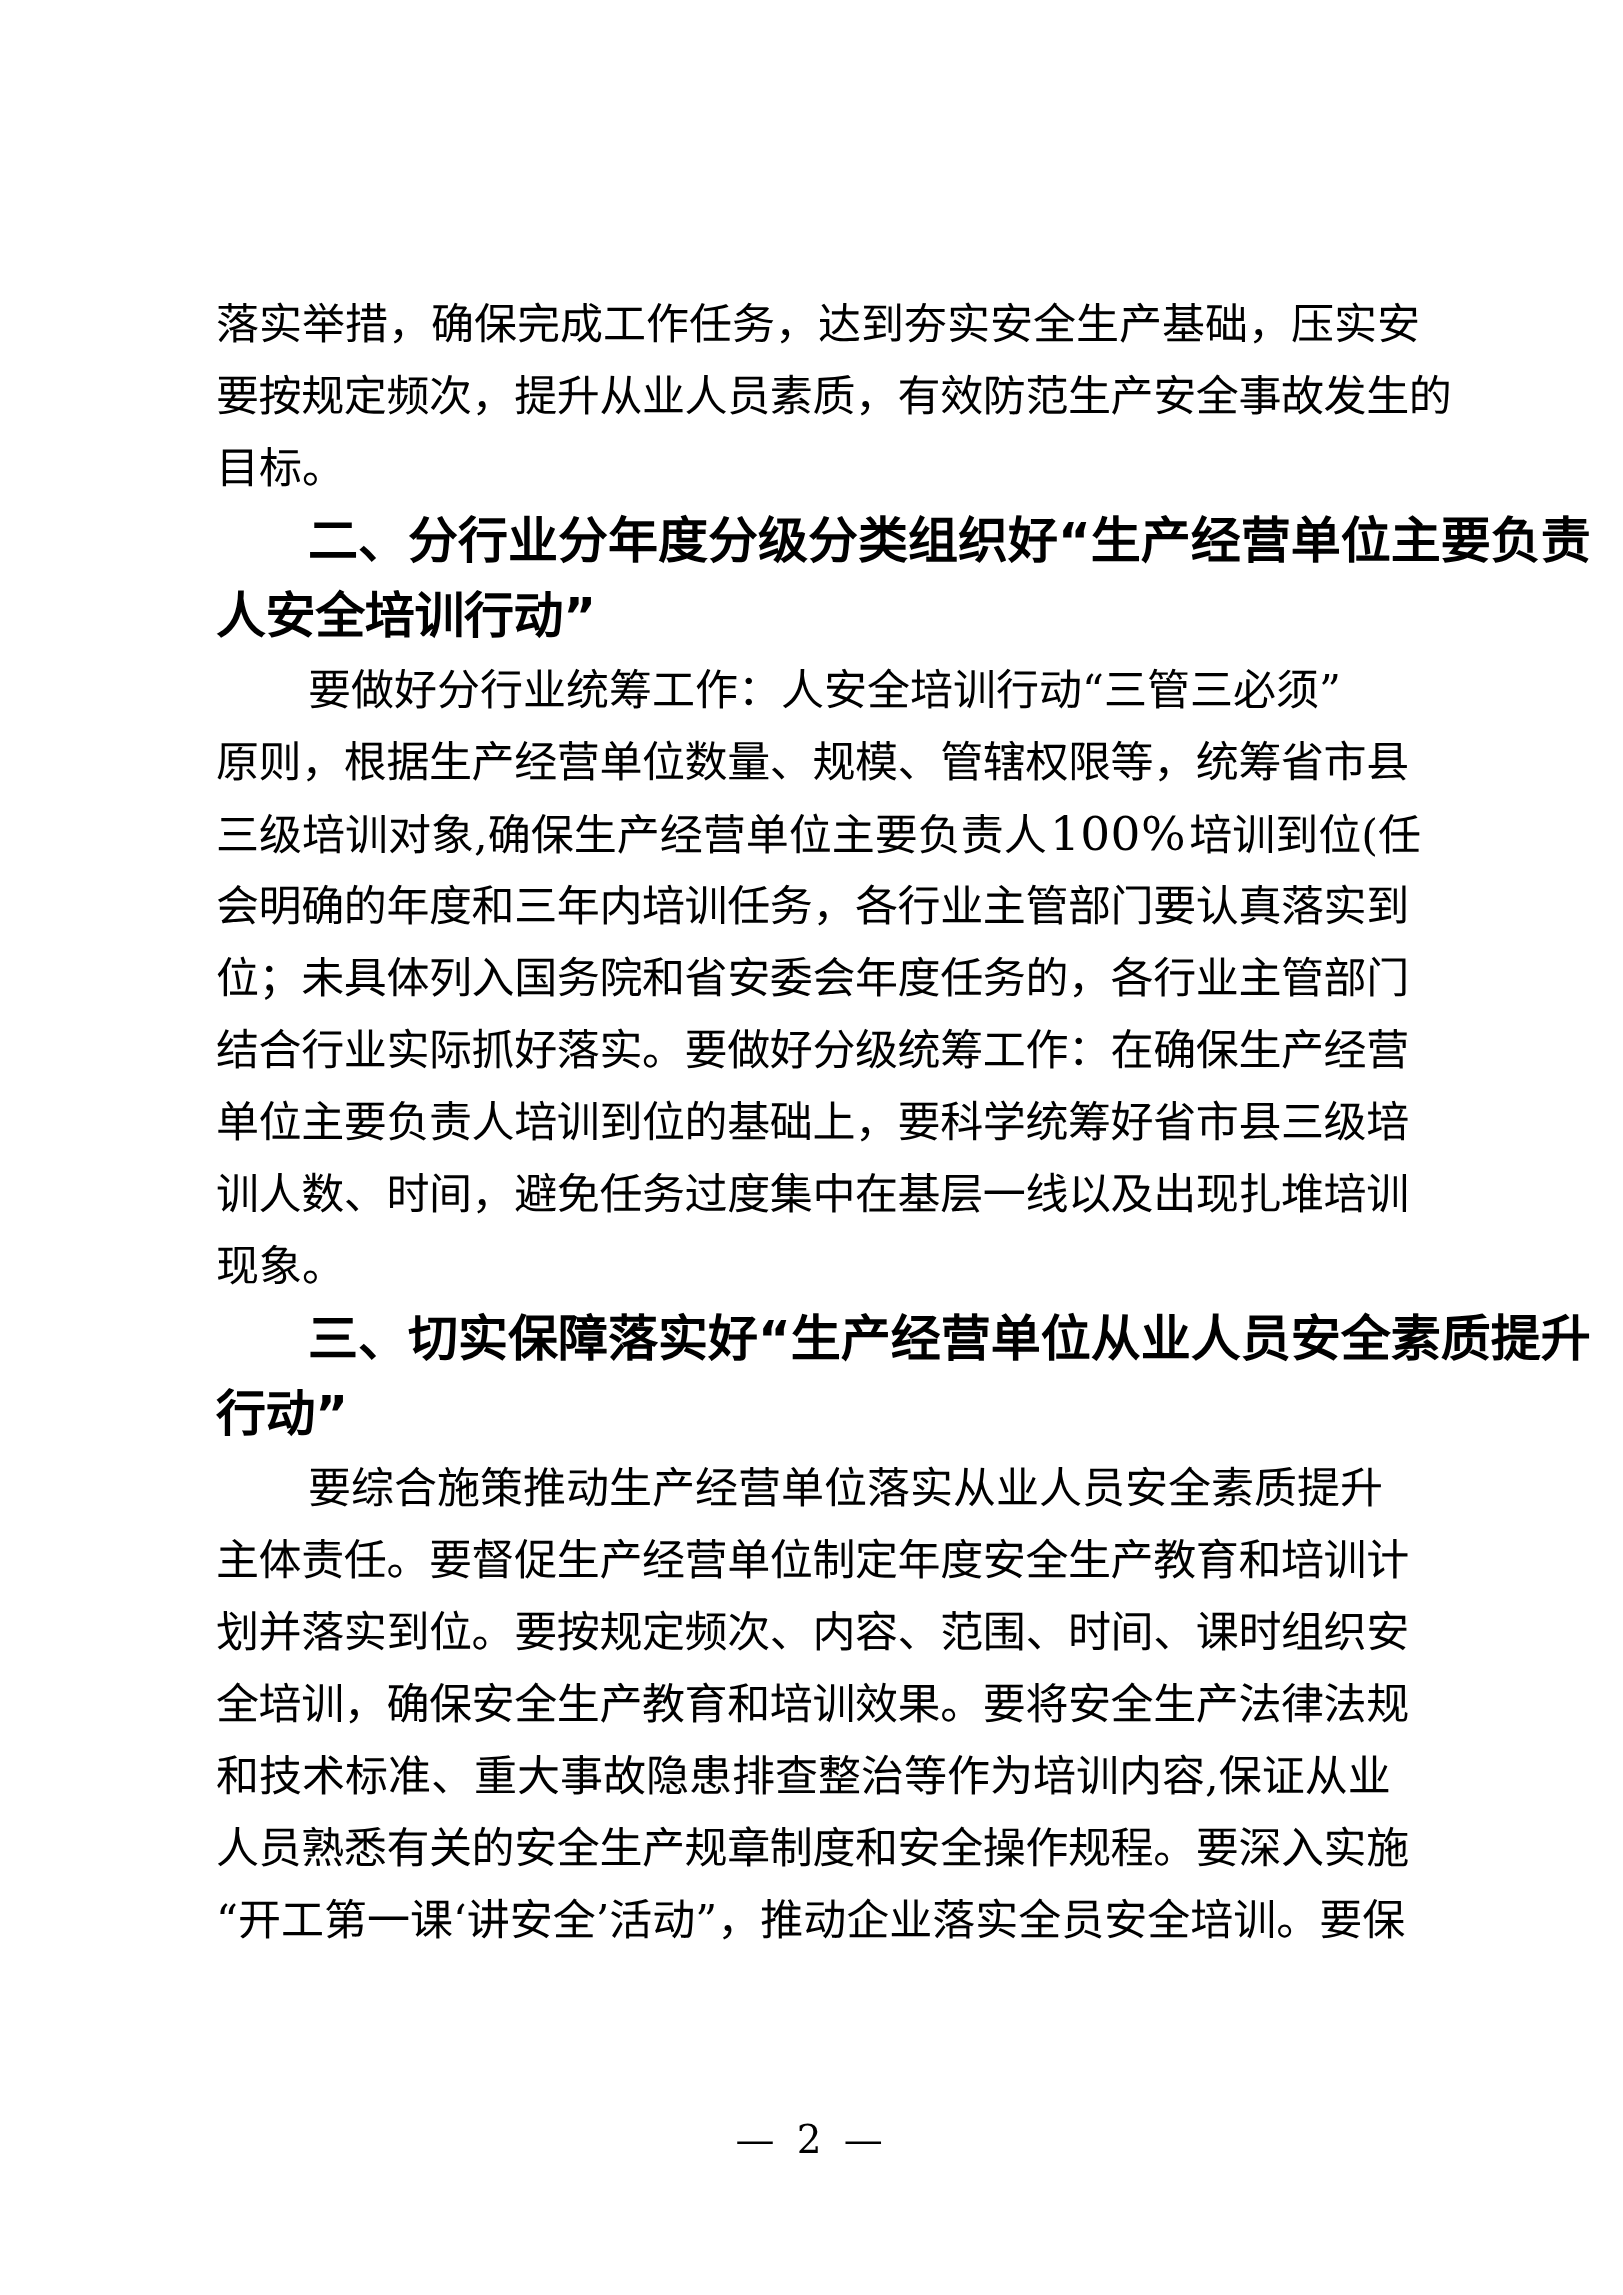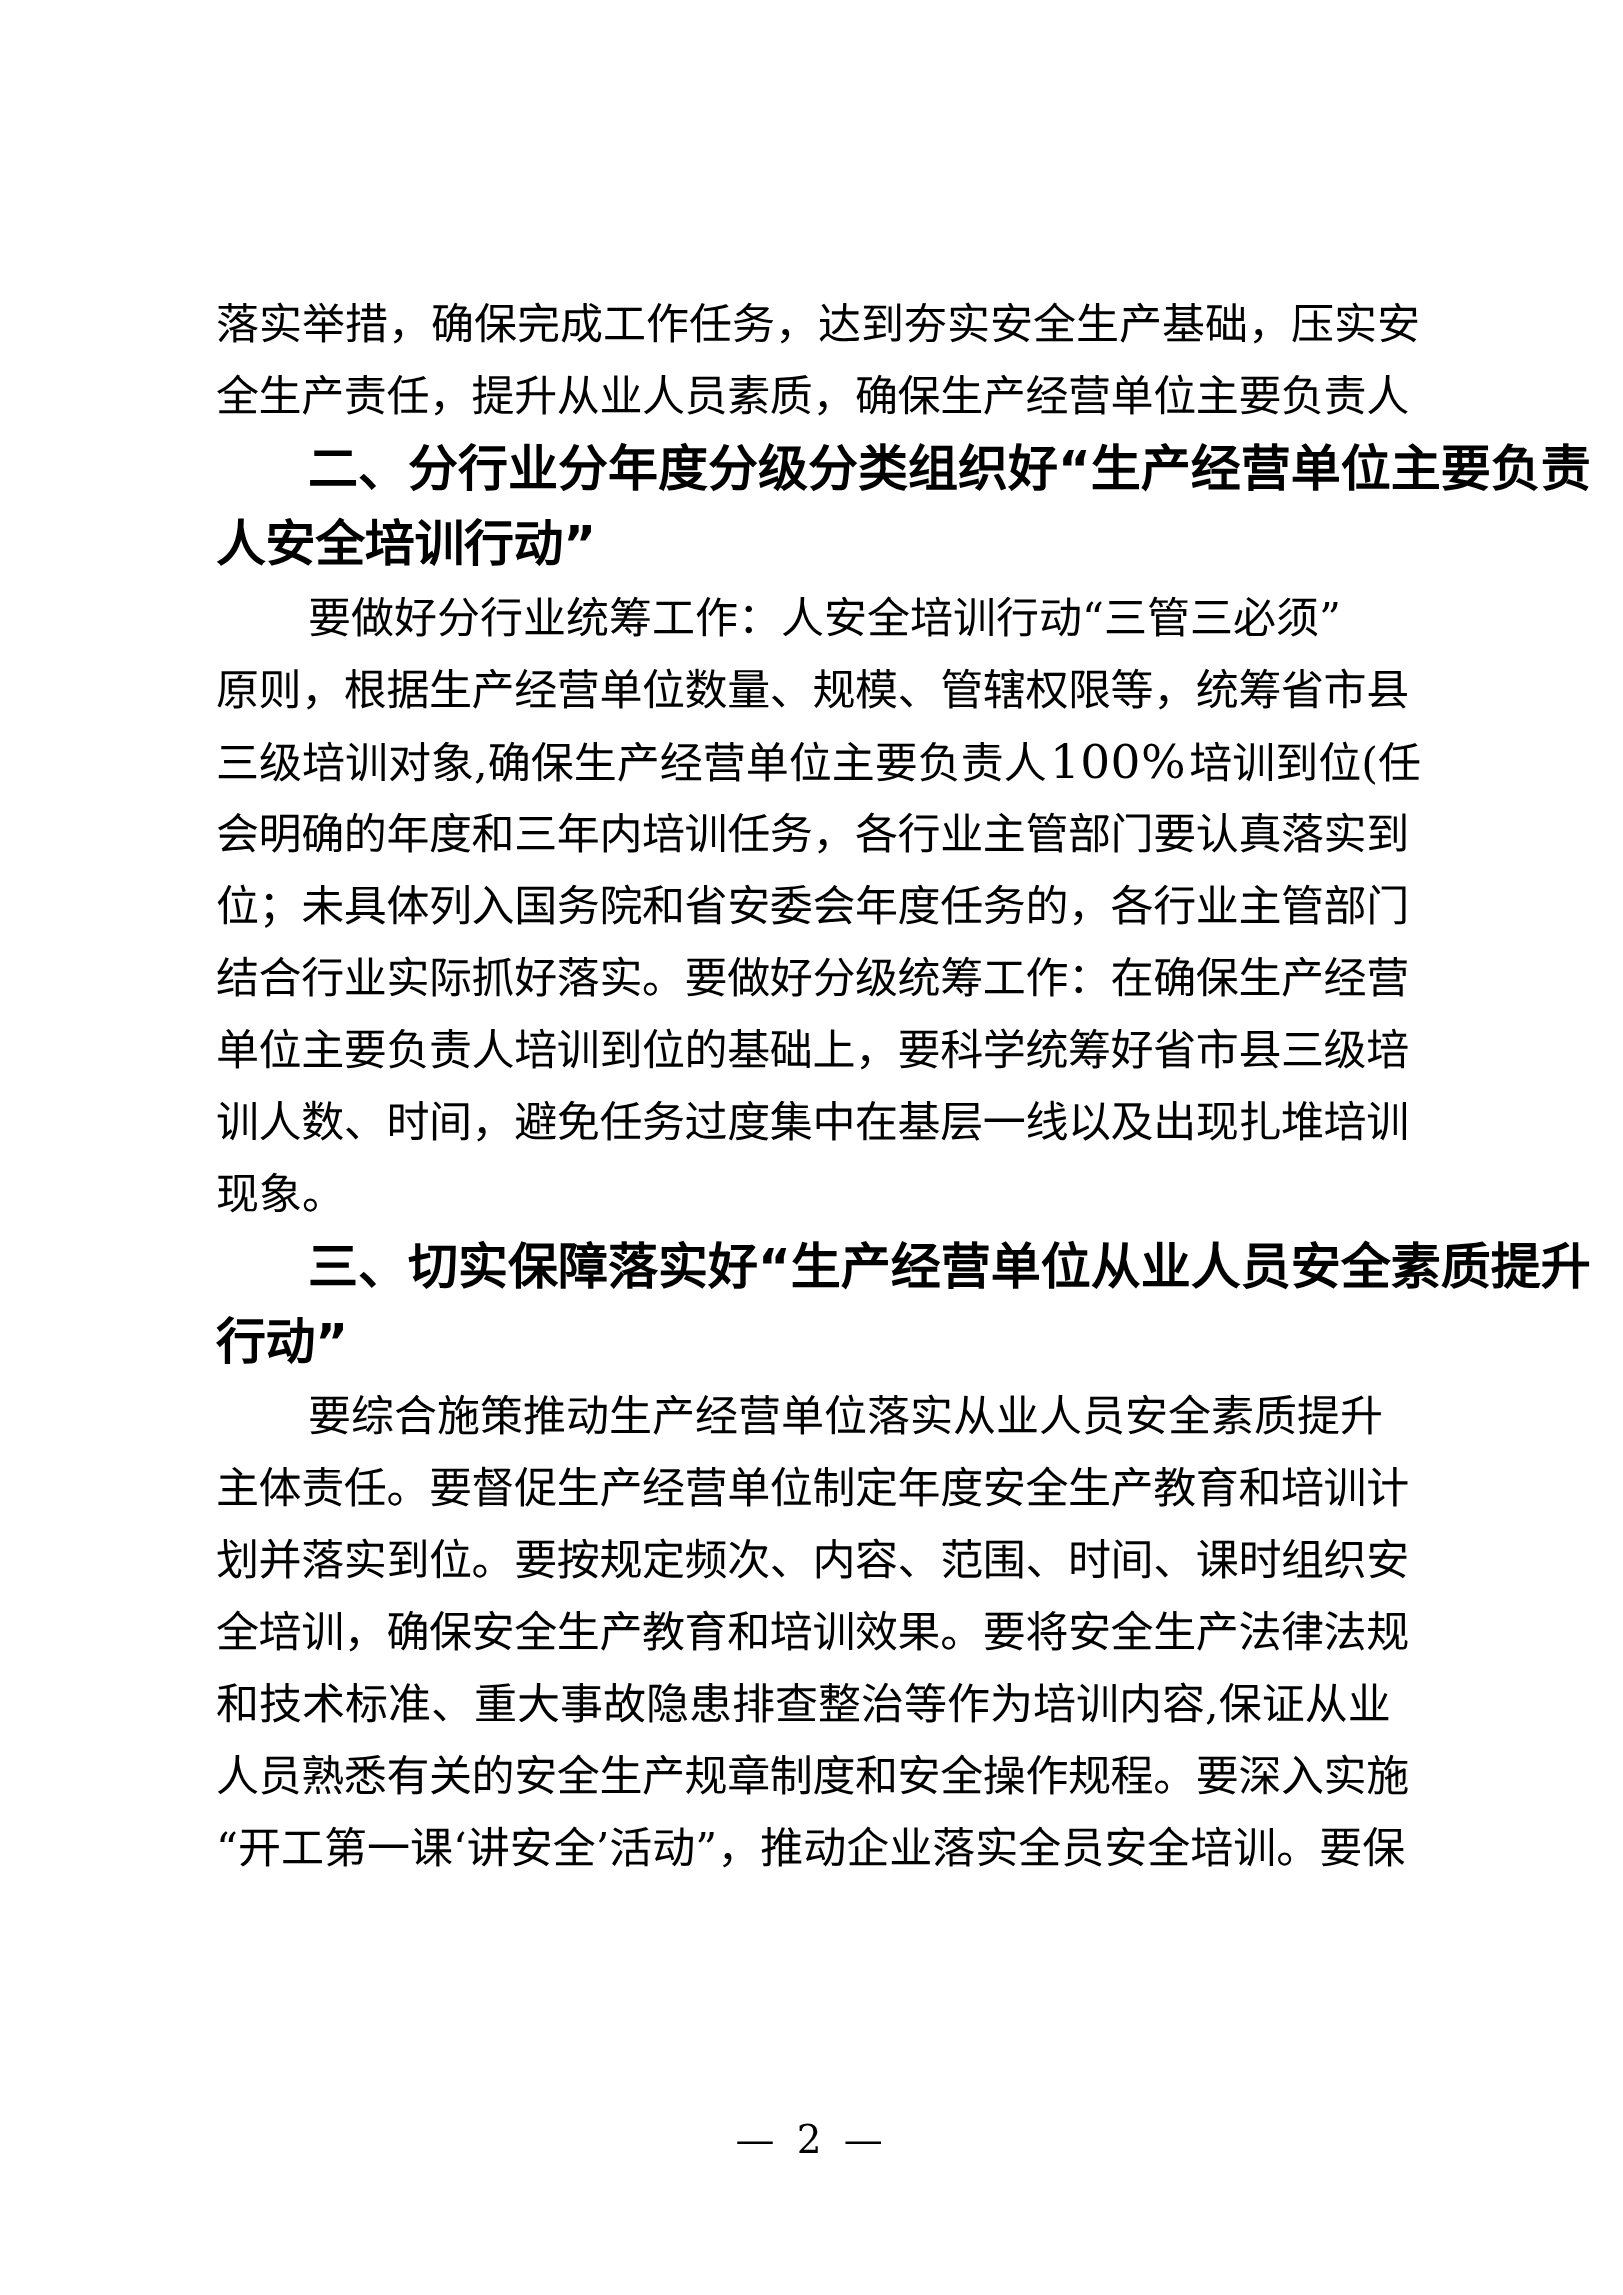--- a/index.html
+++ b/index.html
@@ -88,21 +88,24 @@
 
 <div class="page">
 
   <div class="content">
 
     <div>
       <div class="line just" style="letter-spacing: 0px; justify-content: flex-end;">
         <span>落实举措，确保完成工作任务，达到夯实安全生产基础，压实安</span>
       </div>
       <div class="line" style="letter-spacing: -0.4px;">
-        <span>全生产责任，提升从业人员素质，确保生产经营单位主要负责人</span>
+        <span>要按规定频次，提升从业人员素质，有效防范生产安全事故发生的</span>
+      </div>
+      <div class="line">
+        <span>目标。</span>
       </div>
     </div>
 
     <div>
       <div class="heading indent" style="letter-spacing: 0px;">
         <span>二、分行业分年度分级分类组织好“生产经营单位主要负责</span>
       </div>
       <div class="heading">
         <span>人安全培训行动”</span>
       </div>

